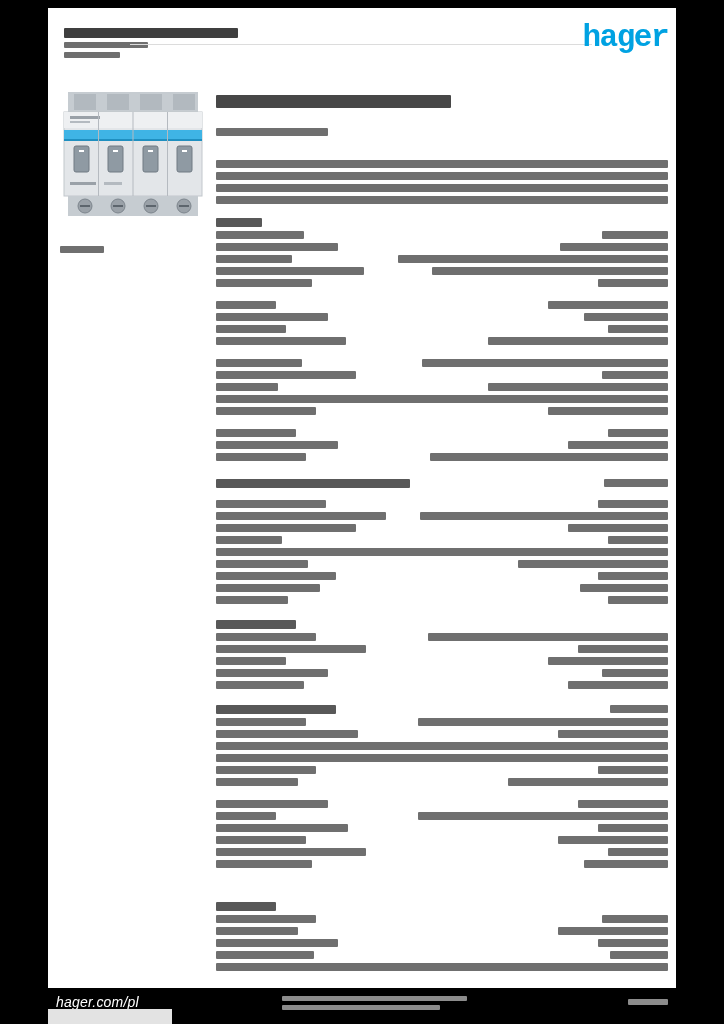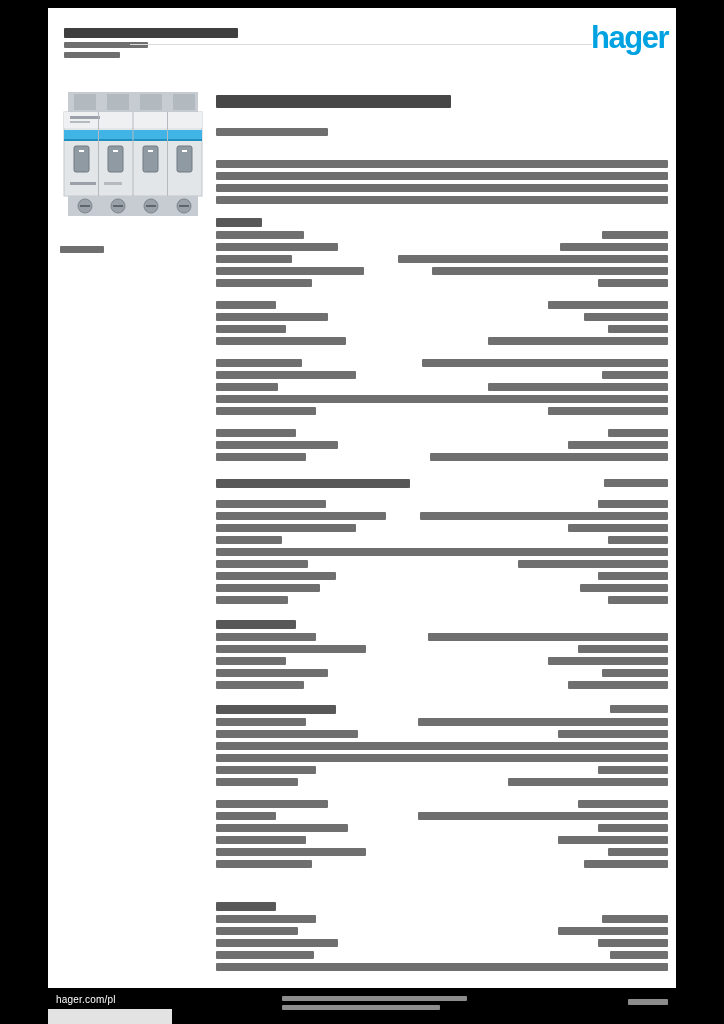--- a/index.html
+++ b/index.html
@@ -2,41 +2,41 @@
 <html><head>
 <meta charset="utf-8">
 <style>
   html,body{margin:0;padding:0;}
   body{
     width:724px;height:1024px;background:#000;position:relative;overflow:hidden;
     font-family:"Liberation Sans", sans-serif;
   }
   .page{position:absolute;left:48px;top:8px;width:628px;height:980px;background:#ffffff;}
   
-  .header{position:relative;height:78px;}
+  .header{position:relative;height:78px;font-family:Liberation Mono, monospace;}
   .header-bars{position:absolute;left:16px;top:20px;}
   .header-rule{position:absolute;left:82px;top:36px;width:462px;height:1px;background:#dcdcdc;}
   .logo{position:absolute;right:8px;top:14px;font-size:31px;font-weight:bold;
         color:#00a2e2;letter-spacing:-1.5px;line-height:1;}
   
   .content{display:flex;padding:0 8px 0 12px;box-sizing:border-box;}
   .left-col{width:150px;margin-right:6px;flex:none;}
   .main-col{flex:1;padding-top:9px;min-width:0;}
   
   .photo{width:146px;height:128px;margin-top:4px;background:#fff;}
   .ref-bar{margin-top:24px;}
   
   .bar{background:#6f6f6f;height:8px;border-radius:1px;flex:none;}
   .line{margin-bottom:4px;}
   .title-bar{height:13px;background:#474747;}
   .head-bar{height:9px;background:#585858;}
   .row{display:flex;justify-content:space-between;align-items:flex-start;margin-bottom:4px;}
   
   .footer{position:absolute;left:0;top:988px;width:724px;height:36px;background:#000;}
-  .f-url{position:absolute;left:56px;top:6px;color:#ffffff;font-size:10px;letter-spacing:.2px;}
+  .f-url{position:absolute;left:56px;top:6px;color:#ffffff;font-size:14px;letter-spacing:.2px;font-style:italic;}
   .f-box{position:absolute;left:48px;top:21px;width:124px;height:15px;background:#e3e3e3;}
   .f-center{position:absolute;left:282px;top:8px;}
   .f-center .bar{background:#8c8c8c;height:5px;margin-bottom:4px;}
   .f-right{position:absolute;left:628px;top:11px;}
   .f-right .bar{background:#8c8c8c;height:6px;}
 </style>
 </head>
 <body>
 
 <div class="page">

